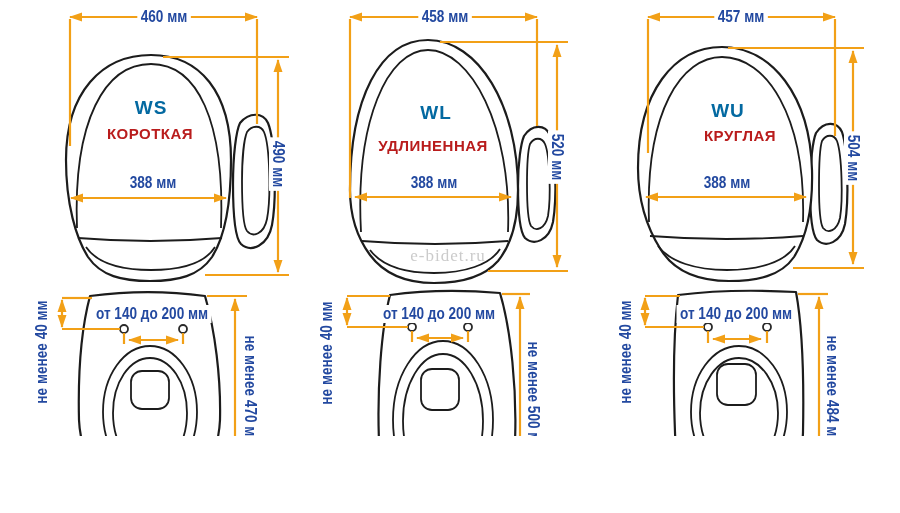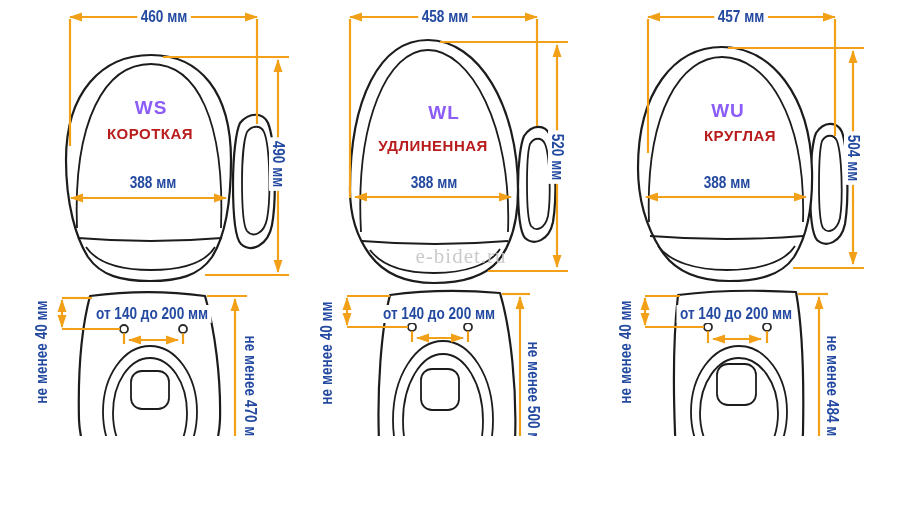--- a/index.html
+++ b/index.html
@@ -5,27 +5,27 @@
   html,body{margin:0;padding:0;background:#fff;}
   .stage{position:relative;width:900px;height:436px;background:#ffffff;overflow:hidden;
          font-family:"Liberation Sans",sans-serif;}
   .col{position:absolute;top:0;width:300px;height:513px;}
   .art{position:absolute;left:0;top:0;width:300px;height:513px;}
   .lbl{position:absolute;color:#2349a0;font-weight:700;font-size:16px;line-height:1;
        white-space:nowrap;background:#fff;padding:1px 4px;
        transform:translate(-50%,-50%) scaleX(.85);}
   .rot90{transform:translate(-50%,-50%) rotate(90deg) scaleX(.85);}
   .rotm90{transform:translate(-50%,-50%) rotate(-90deg) scaleX(.85);}
-  .code{position:absolute;color:#8b5cf6;font-weight:bold;font-size:19px;letter-spacing:1px;
+  .code{position:absolute;color:#0369a1;font-weight:bold;font-size:19px;letter-spacing:1px;
         white-space:nowrap;transform:translate(-50%,-50%);line-height:1;}
   .type{position:absolute;color:#b91c1c;font-weight:bold;font-size:15px;letter-spacing:.5px;
         white-space:nowrap;transform:translate(-50%,-50%);line-height:1;}
   .wm{position:absolute;left:448px;top:256px;transform:translate(-50%,-50%);
-      color:#c6c6c6;font-family:"Liberation Serif",serif;font-size:21px;
-      letter-spacing:1px;opacity:.9;margin-left:13px;}
+      color:#c6c6c6;font-family:"Liberation Serif",serif;font-size:17px;
+      letter-spacing:1px;opacity:.9;}
   .inkf{stroke:#1c1c1c;fill:#ffffff;stroke-width:2.2;stroke-linejoin:round;}
   .thin{stroke:#1c1c1c;fill:none;stroke-width:1.8;}
   .dim{stroke:#f2a017;fill:none;stroke-width:2.2;}
   .hole{stroke:#2a2a2a;fill:#fff;stroke-width:1.8;}
 </style>
 </head>
 <body>
 
 <div class="stage">
 
@@ -121,21 +121,21 @@
         <line class="dim" x1="168" y1="331" x2="168" y2="342"></line>
         <line class="dim" x1="117" y1="338" x2="163" y2="338" marker-start="url(#arw)" marker-end="url(#arw)"></line>
         <line class="dim" x1="202" y1="294" x2="230" y2="294"></line>
         <line class="dim" x1="220" y1="297" x2="220" y2="500" marker-start="url(#arw)" marker-end="url(#arw)"></line>
         <line class="dim" x1="150" y1="503" x2="230" y2="503"></line>
       </g>
     </svg>
     <div class="lbl" style="left:145px;top:17px">458 мм</div>
     <div class="lbl rot90" style="left:257px;top:157px">520 мм</div>
     <div class="lbl" style="left:134px;top:183px">388 мм</div>
-    <div class="code" style="left:144px;top:112px">WL</div>
+    <div class="code" style="left:136px;top:112px">WL</div>
     <div class="type" style="left:133px;top:145px">УДЛИНЕННАЯ</div>
     <div class="lbl rotm90" style="left:27px;top:353px">не менее 40 мм</div>
     <div class="lbl" style="left:139px;top:314px">от 140 до 200 мм</div>
     <div class="lbl rot90" style="left:233px;top:397px">не менее 500 мм</div>
   </section>
 
   <section class="col" style="left:600px">
     <svg class="art" viewBox="0 0 300 513">
       <g>
         <path class="inkf" d="M 216 133 C 224 121 237 121 242 132 C 248 150 249 200 245 224 C 241 243 226 248 217 240 C 212 234 210 214 210 188 C 210 162 213 140 216 133 Z"></path>

